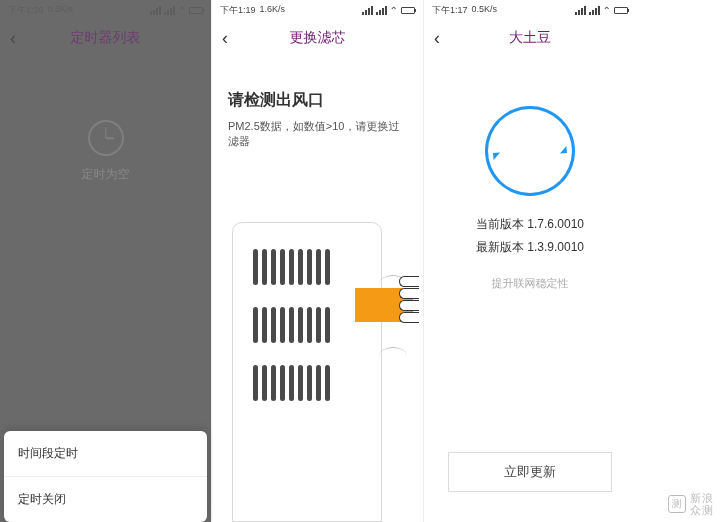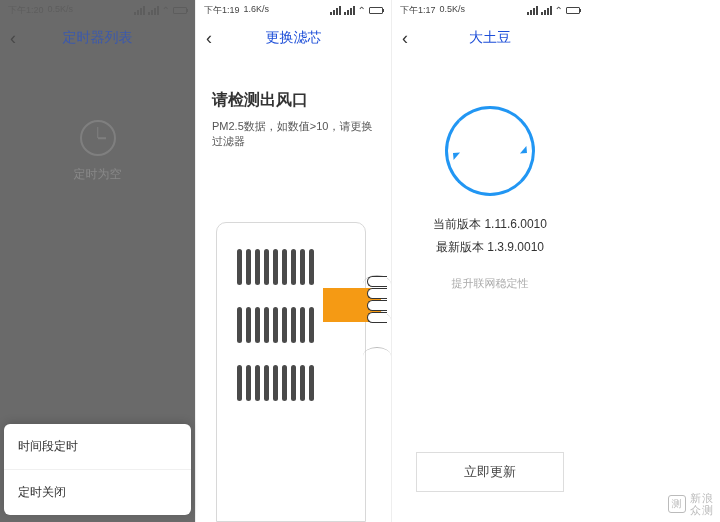--- a/index.html
+++ b/index.html
@@ -1,46 +1,46 @@
 <!DOCTYPE html>
 <html><head>
 <meta charset="utf-8">
 <style>
 *{margin:0;padding:0;box-sizing:border-box;}
 body{font-family:-apple-system,"PingFang SC","Microsoft YaHei",sans-serif;background:#fff;width:720px;height:522px;position:relative;overflow:hidden;}
 .container{display:flex;width:720px;height:522px;}
-.pane{width:196px;height:522px;position:relative;border-right:1px solid #eee;}
+.pane{width:212px;height:522px;position:relative;border-right:1px solid #eee;}
 .pane:last-child{border-right:none;}
 
 
 .statusbar{height:20px;display:flex;align-items:center;justify-content:space-between;padding:0 8px;font-size:9px;color:#444;}
 .statusbar .left{display:flex;gap:4px;}
 .statusbar .right{display:flex;gap:3px;align-items:center;}
 .sig{display:inline-flex;align-items:flex-end;gap:1px;}
 .sig i{width:2px;background:currentColor;display:block;}
 .sig i:nth-child(1){height:3px}.sig i:nth-child(2){height:5px}.sig i:nth-child(3){height:7px}.sig i:nth-child(4){height:9px}
 .wifi{font-size:10px;}
 .batt{width:14px;height:7px;border:1px solid currentColor;border-radius:1px;position:relative;}
 .batt::after{content:"";position:absolute;right:-2px;top:1px;width:1px;height:3px;background:currentColor;}
 
 
 .titlebar{height:36px;display:flex;align-items:center;justify-content:center;position:relative;}
 .back{position:absolute;left:10px;font-size:18px;color:#333;cursor:pointer;}
-.titlebar .title{font-size:14px;color:#1d4ed8;}
+.titlebar .title{font-size:14px;color:#701a75;}
 
 
 .dim{position:absolute;inset:0;background:rgba(80,80,80,0.85);}
 .dim .statusbar,.dim .titlebar{color:#555;opacity:.6;}
 .empty{position:absolute;left:0;right:0;top:120px;text-align:center;color:#888;font-size:12px;}
 .empty .clock{width:36px;height:36px;border:2px solid #999;border-radius:50%;margin:0 auto 10px;position:relative;opacity:.45;}
 .empty .clock::before{content:"";position:absolute;left:50%;top:50%;width:1.5px;height:11px;background:#999;transform-origin:bottom;transform:translate(-50%,-100%)rotate(0deg);}
 .empty .clock::after{content:"";position:absolute;left:50%;top:50%;width:1.5px;height:8px;background:#999;transform-origin:bottom;transform:translate(-50%,-100%)rotate(90deg);}
 
 
-.sheet{position:absolute;left:4px;right:4px;bottom:7px;background:#fff;border-radius:6px;overflow:hidden;box-shadow:0 -2px 8px rgba(0,0,0,.15);}
+.sheet{position:absolute;left:4px;right:4px;bottom:0;background:#fff;border-radius:6px;overflow:hidden;box-shadow:0 -2px 8px rgba(0,0,0,.15);}
 .sheet .opt{padding:14px 14px;font-size:12px;color:#333;border-bottom:1px solid #f0f0f0;}
 .sheet .opt:last-child{border-bottom:none;}
 
 
 .p2-body{padding:24px 16px 0;color:#333;}
 .p2-head{font-size:16px;font-weight:600;margin-bottom:8px;margin-top:10px;}
 .p2-sub{font-size:11px;color:#555;margin-bottom:14px;}
 .device{position:absolute;left:20px;bottom:0;width:150px;height:300px;background:#fff;border:1px solid #d8d8d8;border-top-left-radius:10px;border-top-right-radius:10px;padding:26px 14px 0 20px;}
 .vents{display:flex;flex-direction:column;gap:22px;}
 .vrow{display:flex;gap:4px;}
@@ -222,21 +222,21 @@
     <span class="back">‹</span>
     <span class="title">大土豆</span>
   </div>
   <div class="p3-body">
     <div class="sync">
       <div class="arc"></div>
           <div class="arc a2"></div>
       <div class="arrowhead ah1"></div>
           <div class="arrowhead ah2"></div>
     </div>
-    <div class="ver">当前版本 1.11.6.0010</div>
+    <div class="ver">当前版本 1.7.6.0010</div>
     <div class="ver">最新版本 1.3.9.0010</div>
   </div>
   <div class="note">提升联网稳定性</div>
   <div class="upd-btn">立即更新</div>
 </div>
 
 </div>
 
 <div class="watermark">
   <span class="logo">测</span>

